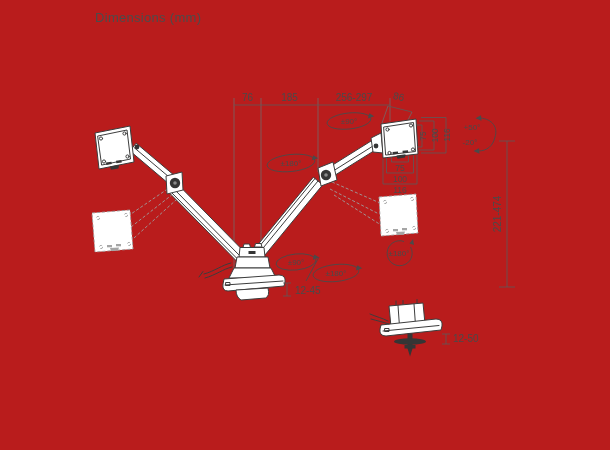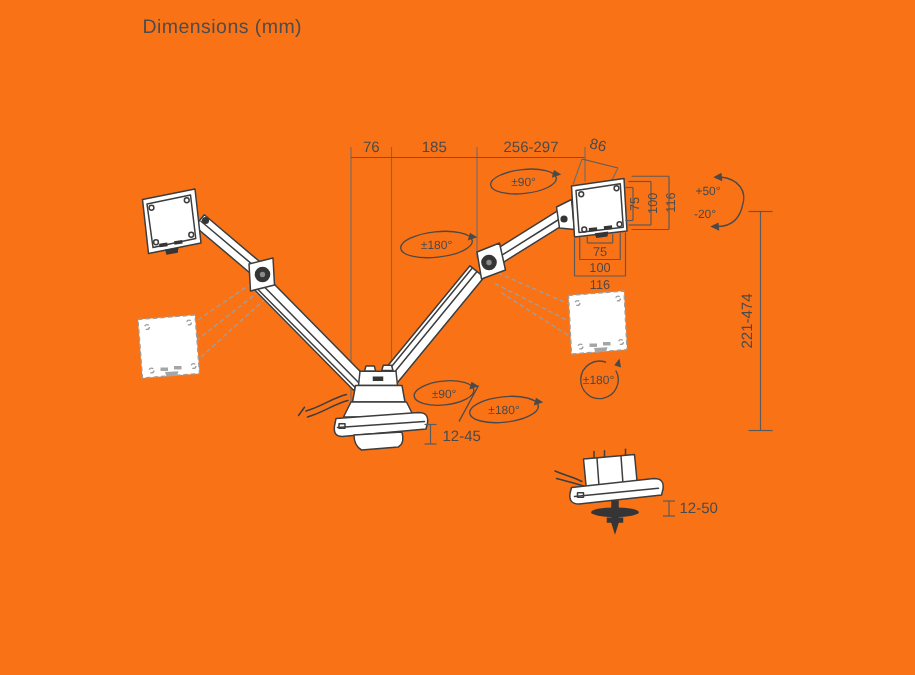--- a/index.html
+++ b/index.html
@@ -1,19 +1,19 @@
 <!DOCTYPE html>
 <html><head>
 <meta charset="utf-8">
 <style>
   html,body{margin:0;padding:0;background:#ffffff;}
   .canvas{
     position:relative;
     width:610px;height:450px;
-    background:#f97316;
+    background:#b91c1c;
     font-family:"Liberation Sans", sans-serif;
     overflow:hidden;
   }
   svg{display:block;}
   text{
     font-family:"Liberation Sans", sans-serif;
     fill:#4a4a4a;
   }
   .t-title{font-size:13px;fill:#4c4c4c;letter-spacing:.3px;}
   .t-dim{font-size:10px;}

